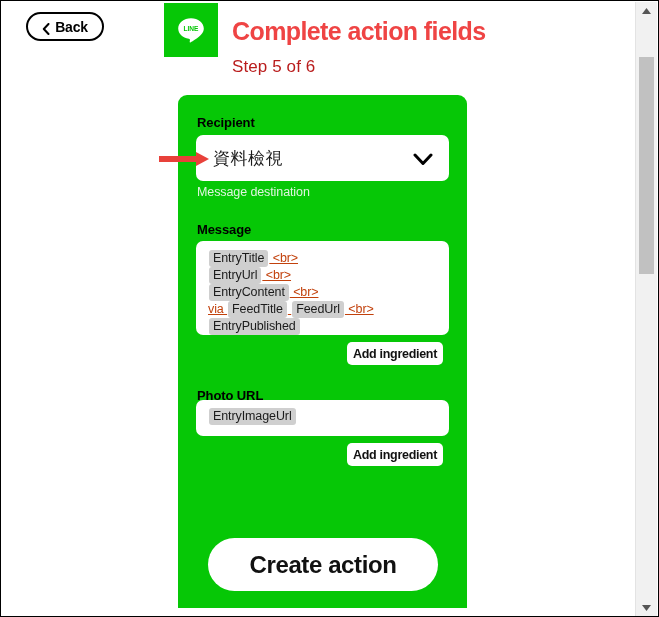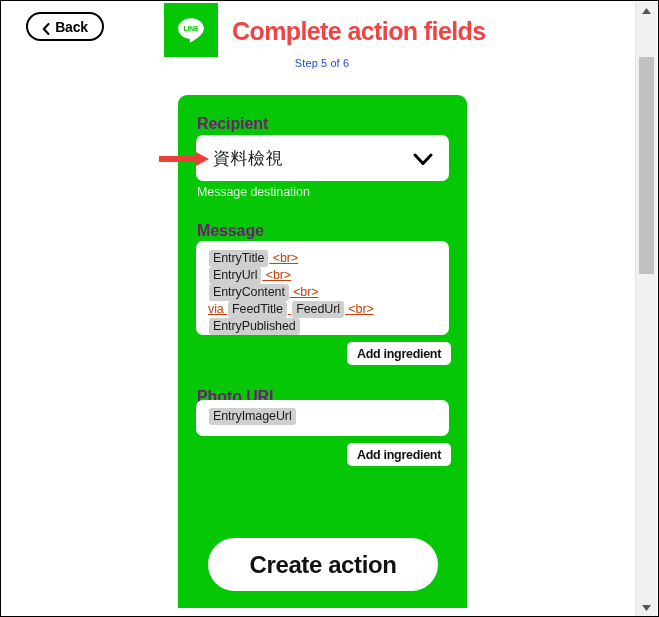--- a/index.html
+++ b/index.html
@@ -87,42 +87,41 @@
     font-weight: bold;
     color: #ef4444;
     letter-spacing: -0.6px;
     white-space: nowrap;
   }
   .step-label {
     position: absolute;
     left: 231px;
     top: 56px;
     width: 180px;
-    text-align: center;
-    font-size: 11px;
-    color: #1d4ed8;
+    font-size: 17px;
+    color: #b91c1c;
     letter-spacing: 0.1px;
   }
 
   
   .green-card {
     position: absolute;
     left: 177px;
     top: 94px;
     width: 289px;
     height: 513px;
     background: #06c706;
     border-radius: 9px 9px 0 0;
     box-sizing: border-box;
   }
 
   .field-label {
     position: absolute;
-    color: #701a75;
-    font-size: 16px;
+    color: #000000;
+    font-size: 13px;
     font-weight: bold;
     letter-spacing: -0.1px;
   }
   .label-recipient { left: 19px; top: 20px; }
   .label-message   { left: 19px; top: 127px; }
   .label-photo     { left: 19px; top: 293px; }
 
   
   .dropdown {
     position: absolute;
@@ -204,21 +203,21 @@
     border-radius: 7px;
     box-sizing: border-box;
     padding: 8px 8px 0 12px;
     overflow: hidden;
     cursor: text;
   }
 
   
   .add-ingredient {
     position: absolute;
-    width: 104px;
+    width: 96px;
     height: 23px;
     background: #ffffff;
     border: none;
     border-radius: 5px;
     font-family: "Liberation Sans", sans-serif;
     font-size: 12.5px;
     font-weight: bold;
     color: #111111;
     letter-spacing: -0.3px;
     cursor: pointer;

